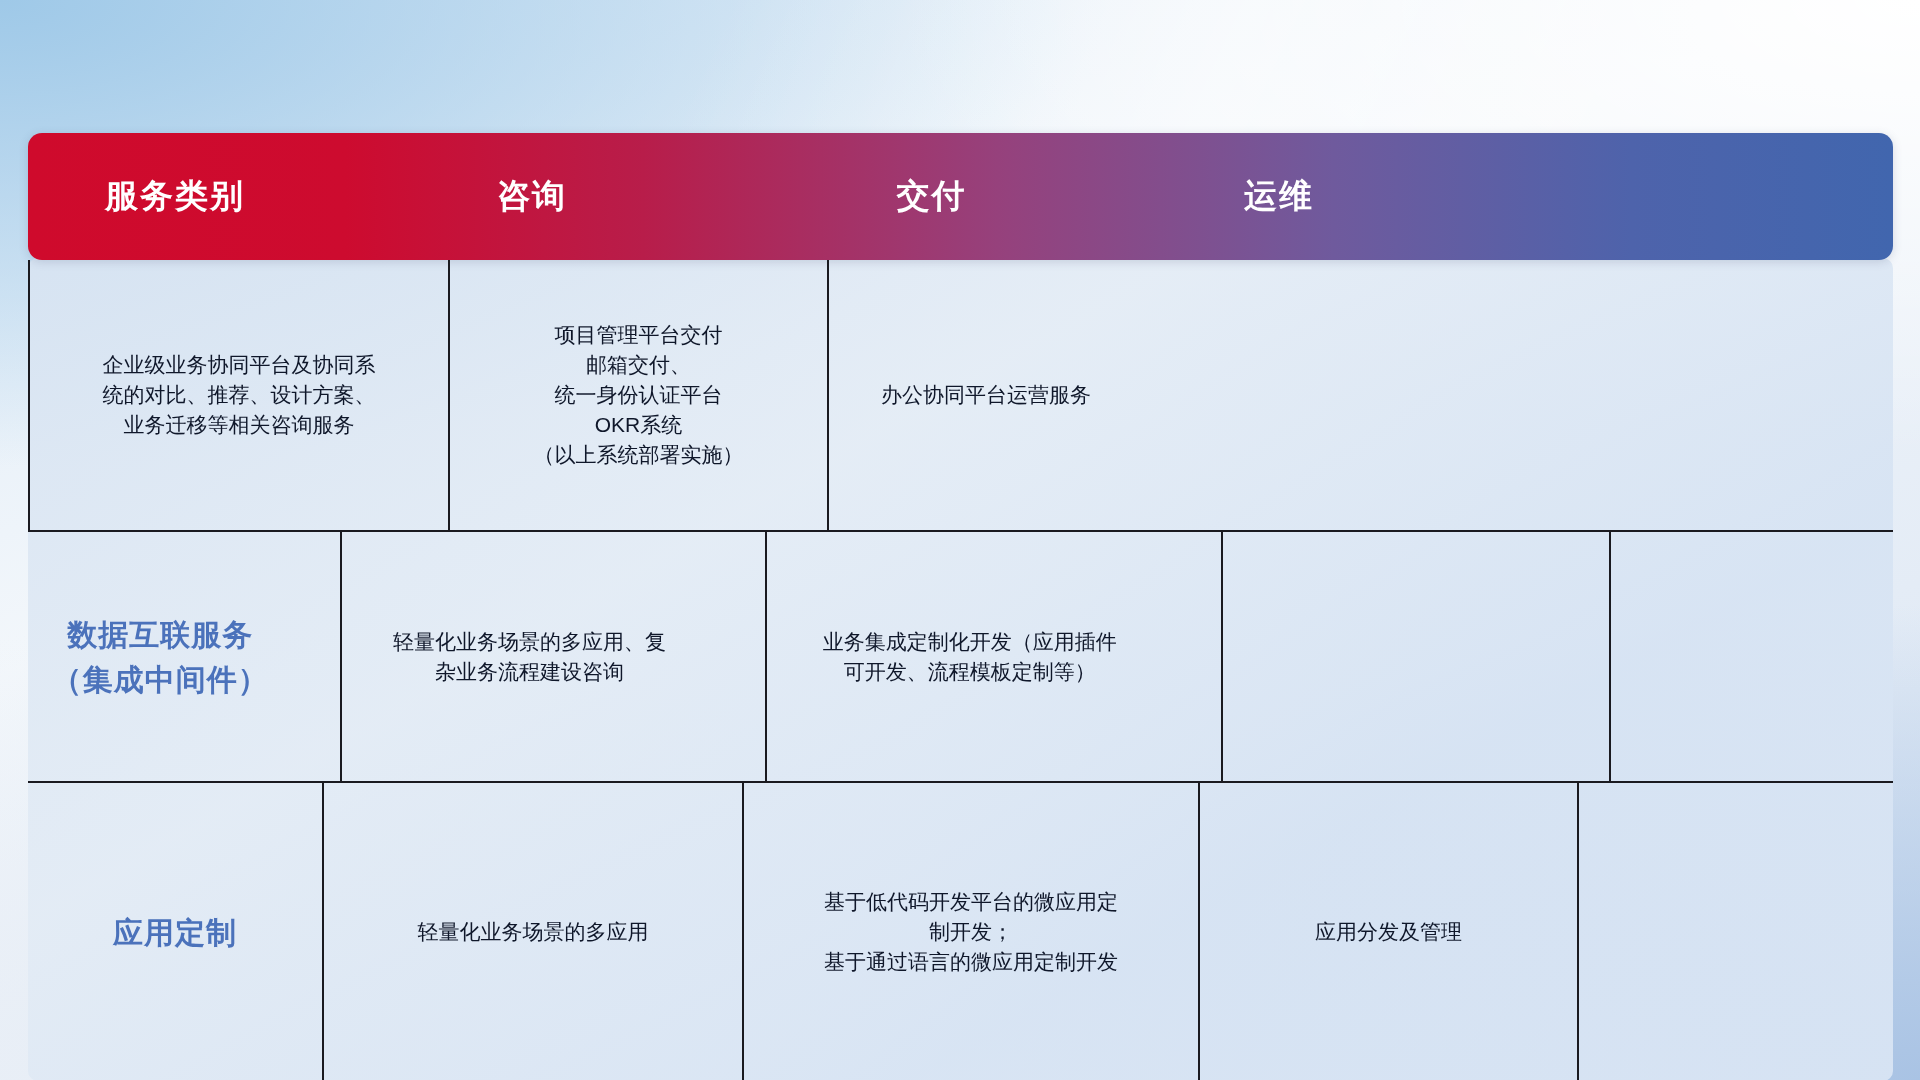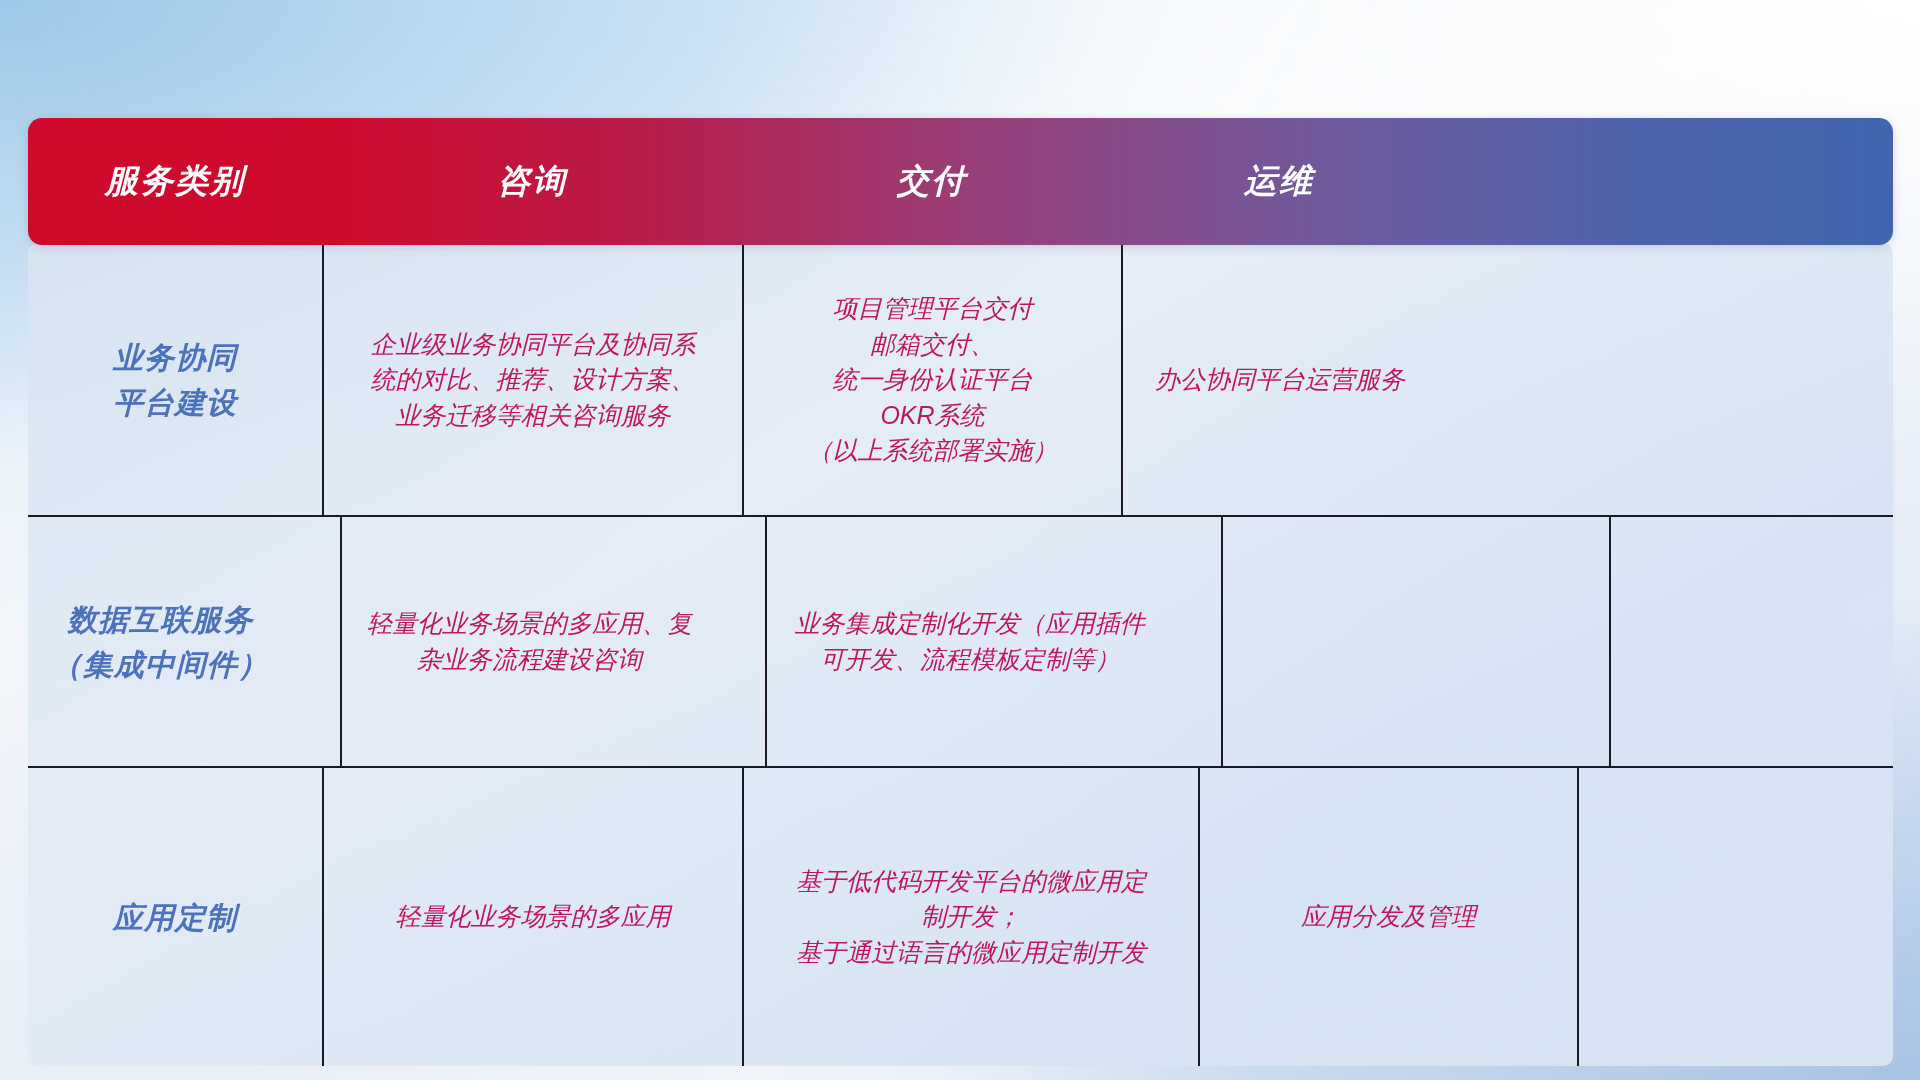--- a/index.html
+++ b/index.html
@@ -20,22 +20,22 @@
   }
   #bg-sheen{
     position:absolute;inset:0;
     background:linear-gradient(115deg,rgba(255,255,255,0) 30%,rgba(255,255,255,.45) 52%,rgba(255,255,255,0) 72%);
     pointer-events:none;
   }
 
   
   #table-wrap{
     position:absolute;
-    left:28px; top:118px;
-    width:1865px; height:817px;font-style:italic;
+    left:28px; top:133px;
+    width:1865px; height:817px;
   }
   #table-body-panel{
     position:absolute;
     left:0; top:125px;
     width:1865px; height:823px;
     background:linear-gradient(150deg,rgba(216,228,242,.92) 0%,rgba(226,235,245,.88) 35%,rgba(214,227,243,.9) 70%,rgba(220,231,245,.88) 100%);
     border-radius:10px;
   }
 
   
@@ -88,23 +88,23 @@
   .trow.r2{height:300px;}
   .trow.r1, .trow.r2{border-top:2.5px solid #1a1a20;}
 
   .tcell{
     box-sizing:border-box;
     display:flex;
     align-items:center;
     justify-content:center;
     text-align:center;
     padding:6px 14px;
-    font-size:25px;
+    font-size:21px;
     line-height:1.42;
-    color:#be185d;
+    color:#0f172a;
     white-space:pre-line;
   }
   .tcell.divl{border-left:2.5px solid #1a1a20;}
   .tcell.label{
     color:#4b72bb;
     font-weight:bold;
     font-size:30px;
     line-height:1.5;
     letter-spacing:1px;
   }
@@ -123,22 +123,20 @@
   <div id="header-row">
     <div class="hcell col-0">服务类别</div>
     <div class="hcell col-1">咨询</div>
     <div class="hcell col-3">交付</div>
     <div class="hcell col-4">运维</div>
   </div>
 
   <div id="grid">
 
     <div class="trow r0">
-      <div class="tcell label col-0">业务协同
-平台建设</div>
       <div class="tcell divl col-1">企业级业务协同平台及协同系
 统的对比、推荐、设计方案、
 业务迁移等相关咨询服务</div>
       <div class="tcell divl col-3">项目管理平台交付
 邮箱交付、
 统一身份认证平台
 OKR系统
 （以上系统部署实施）</div>
       <div class="tcell divl col-4">办公协同平台运营服务</div>
     </div>

